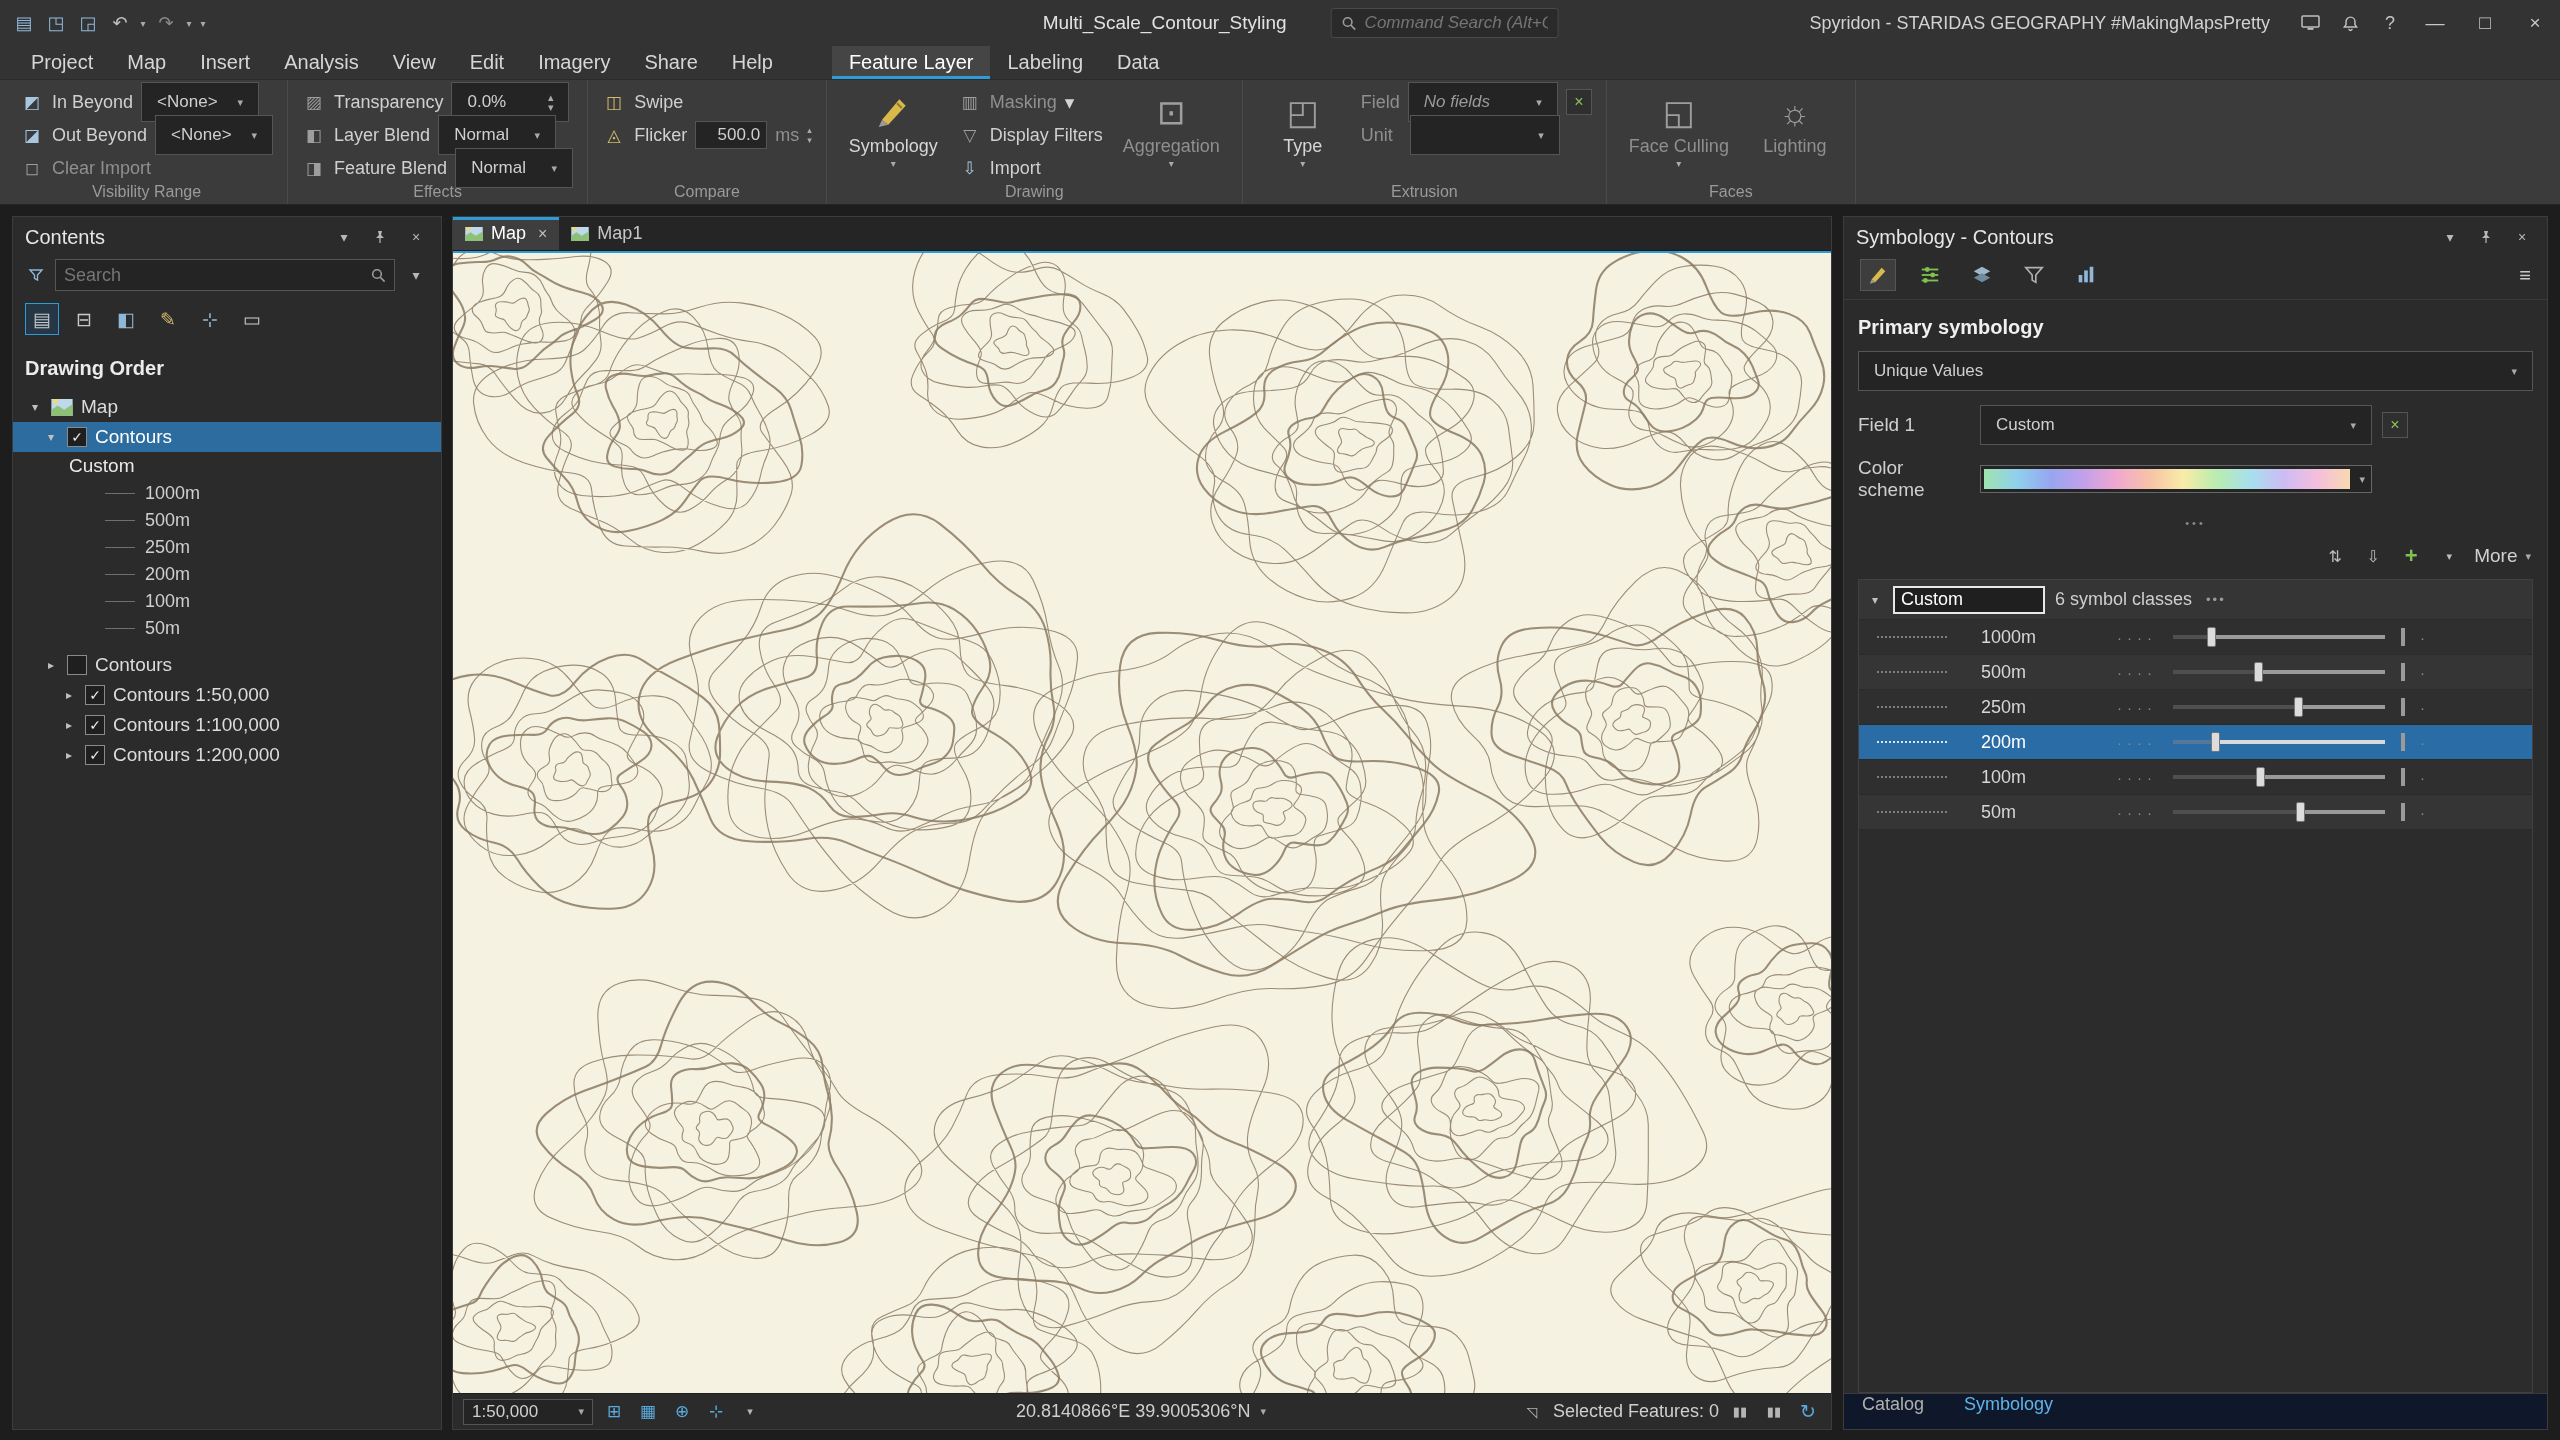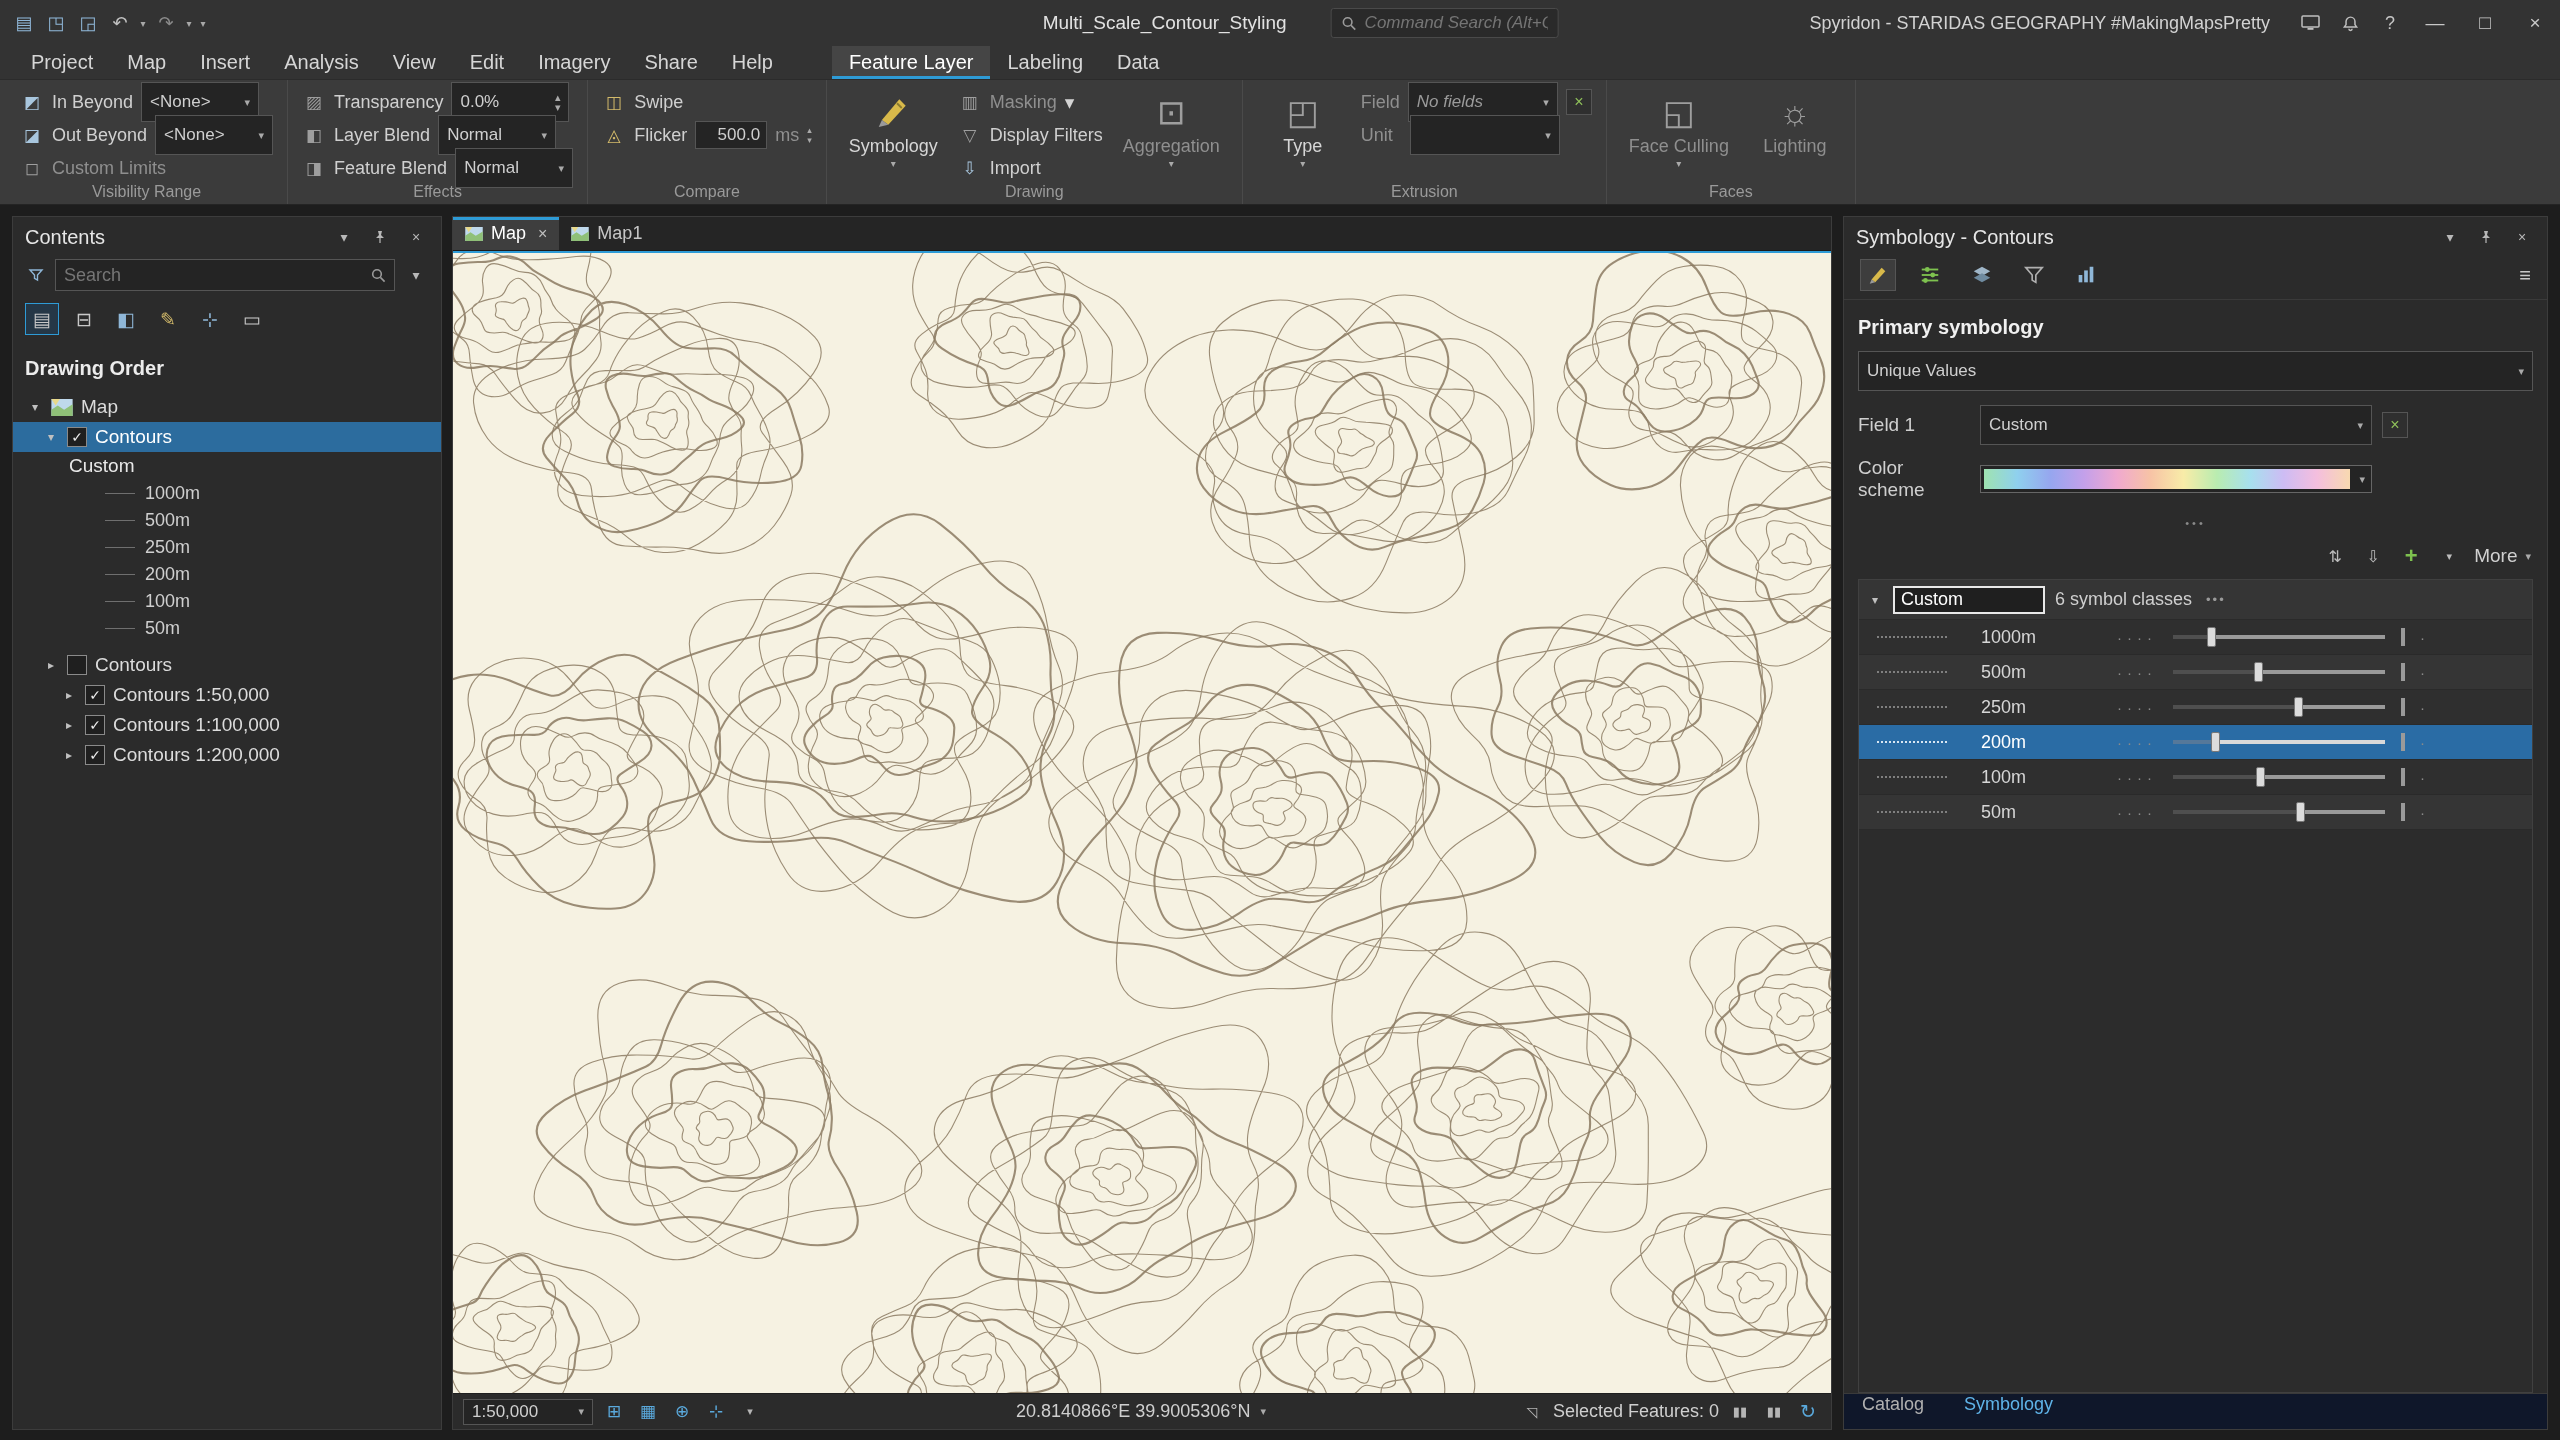--- a/index.html
+++ b/index.html
@@ -29,21 +29,21 @@
 
 .ribbon{height:125px;background:#3b3b3b;display:flex;padding-left:6px;border-bottom:1px solid #242424}
 .grp{position:relative;border-right:1px solid #4a4a4a;padding:8px 14px 26px 14px;display:flex;align-items:flex-start;gap:12px}
 .grp-label{position:absolute;bottom:3px;left:0;right:0;text-align:center;font-size:16px;color:#9a9a9a}
 .stack{display:flex;flex-direction:column;gap:5px}
 .rrow{display:flex;align-items:center;gap:8px;height:28px}
 .rlabel{font-size:18px;color:#d0d0d0;white-space:nowrap}
 .rlabel.dim{color:#8f8f8f}
 .mini{width:24px;font-size:17px;color:#a8c6de;display:flex;justify-content:center}
 .mini.y{color:#d3ba6a}.mini.g{color:#9e9e9e}
-.dd{background:#242424;border:1px solid #555;height:40px;display:flex;align-items:center;padding:0 8px;font-size:17px;color:#cfcfcf}
+.dd{background:#242424;border:1px solid #555;height:40px;display:flex;align-items:center;padding:0 15px;font-size:17px;color:#cfcfcf}
 .dd .arr{margin-left:auto;padding-left:10px;font-size:11px;color:#aaa}
 .w118{width:118px}.w150{width:150px}
 .dd .ital{font-style:italic;color:#9a9a9a}
 .rinput{background:#242424;border:1px solid #555;height:28px;width:72px;color:#cfcfcf;font-size:17px;text-align:right;padding:0 6px;font-family:inherit}
 .spin{display:flex;flex-direction:column;font-size:9px;color:#aaa;line-height:9px;gap:1px}
 .bigbtn{display:flex;flex-direction:column;align-items:center;gap:2px;padding:2px 8px;min-width:92px}
 .bigbtn .bi{height:44px;display:flex;align-items:center;justify-content:center;font-size:34px;color:#9e9e9e}
 .bigbtn .bl{font-size:18px;color:#d6d6d6;text-align:center;line-height:20px}
 .bigbtn .bl.dim{color:#8f8f8f}
 .bigbtn .ba{font-size:10px;color:#aaa}
@@ -218,21 +218,21 @@
       <div class="rrow">
         <span class="mini">◪</span>
         <span class="rlabel">Out Beyond</span>
         <div class="dd w118">
             <span>&lt;None&gt;</span>
             <span class="arr">▾</span>
           </div>
       </div>
       <div class="rrow">
         <span class="mini g">◻</span>
-        <span class="rlabel dim">Custom Limits</span>
+        <span class="rlabel dim">Clear Import</span>
       </div>
     </div>
     <div class="grp-label">Visibility Range</div>
   </div>
 
   <div class="grp">
     <div class="stack">
       <div class="rrow">
         <span class="mini g">▨</span>
         <span class="rlabel">Transparency</span>

